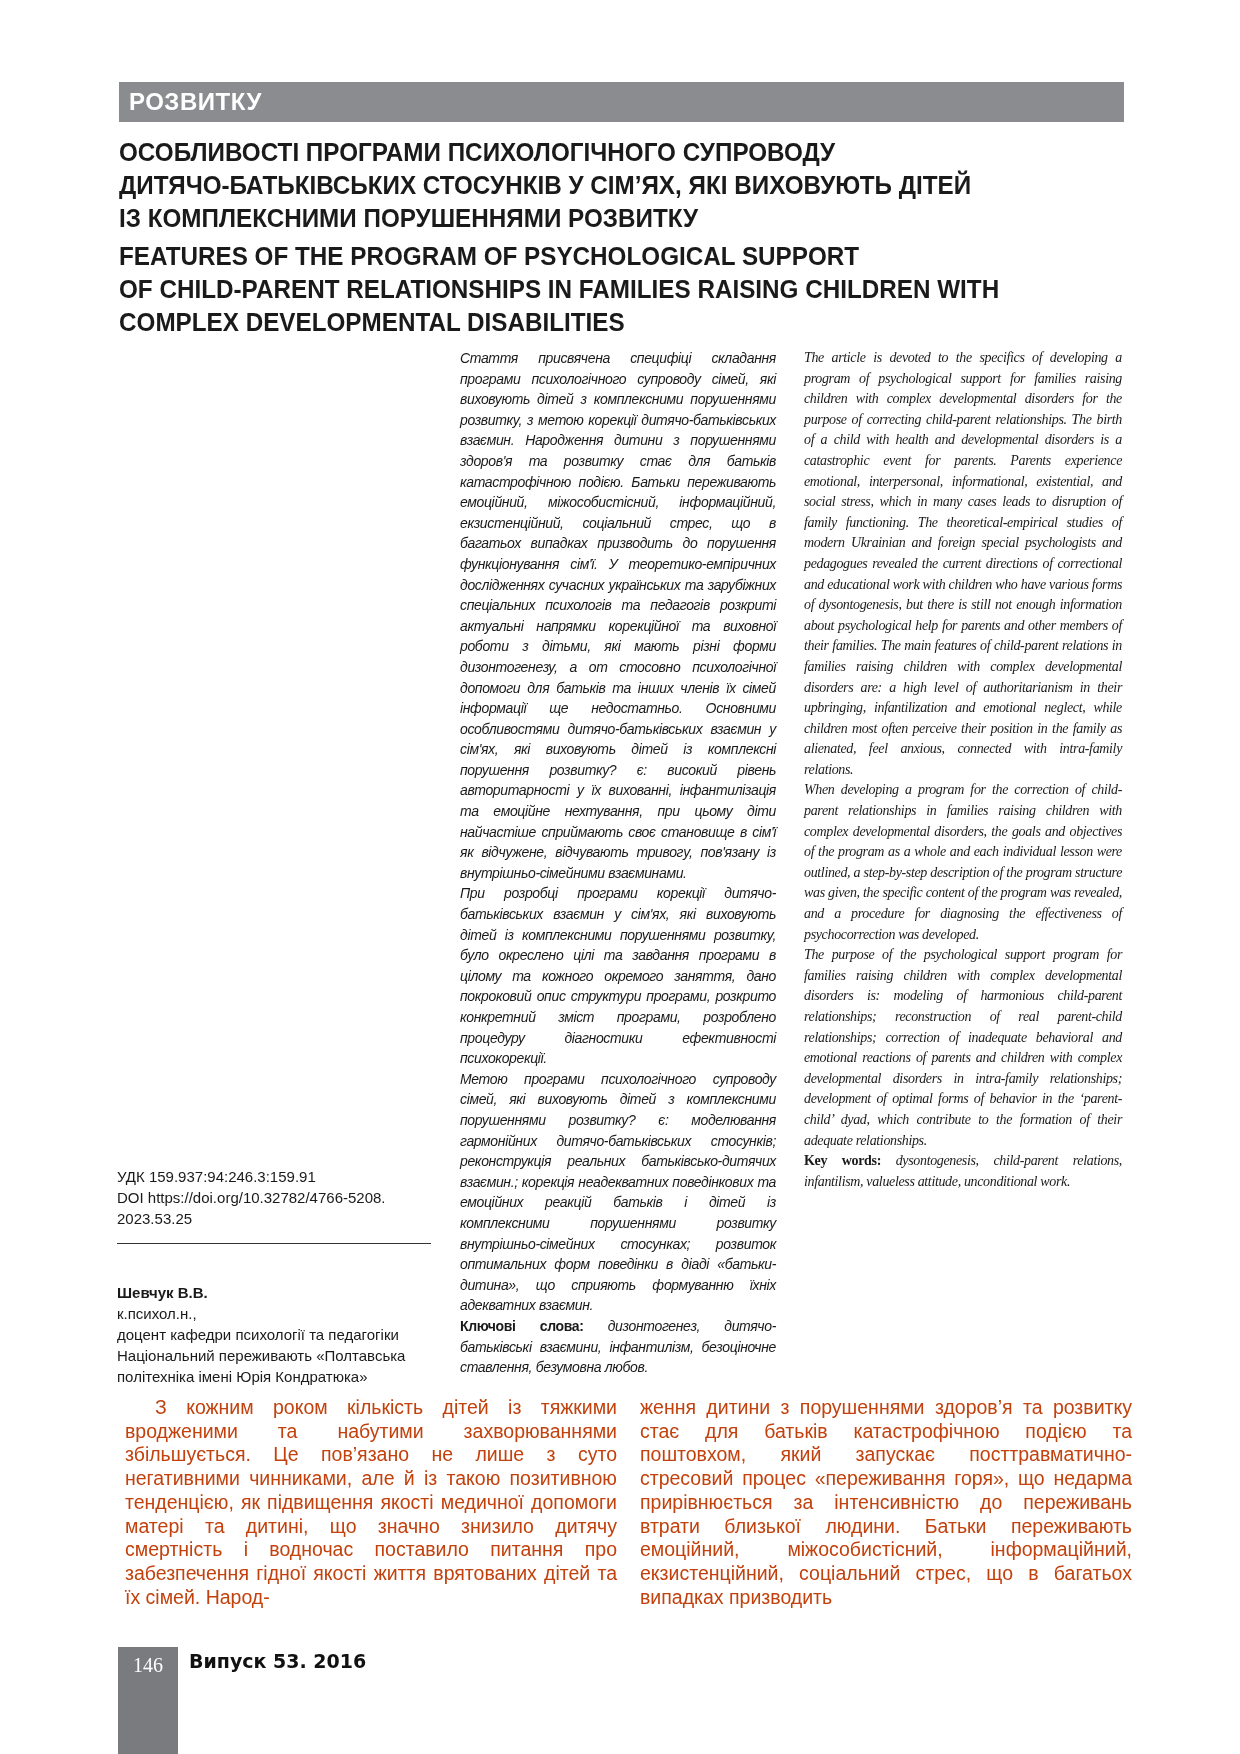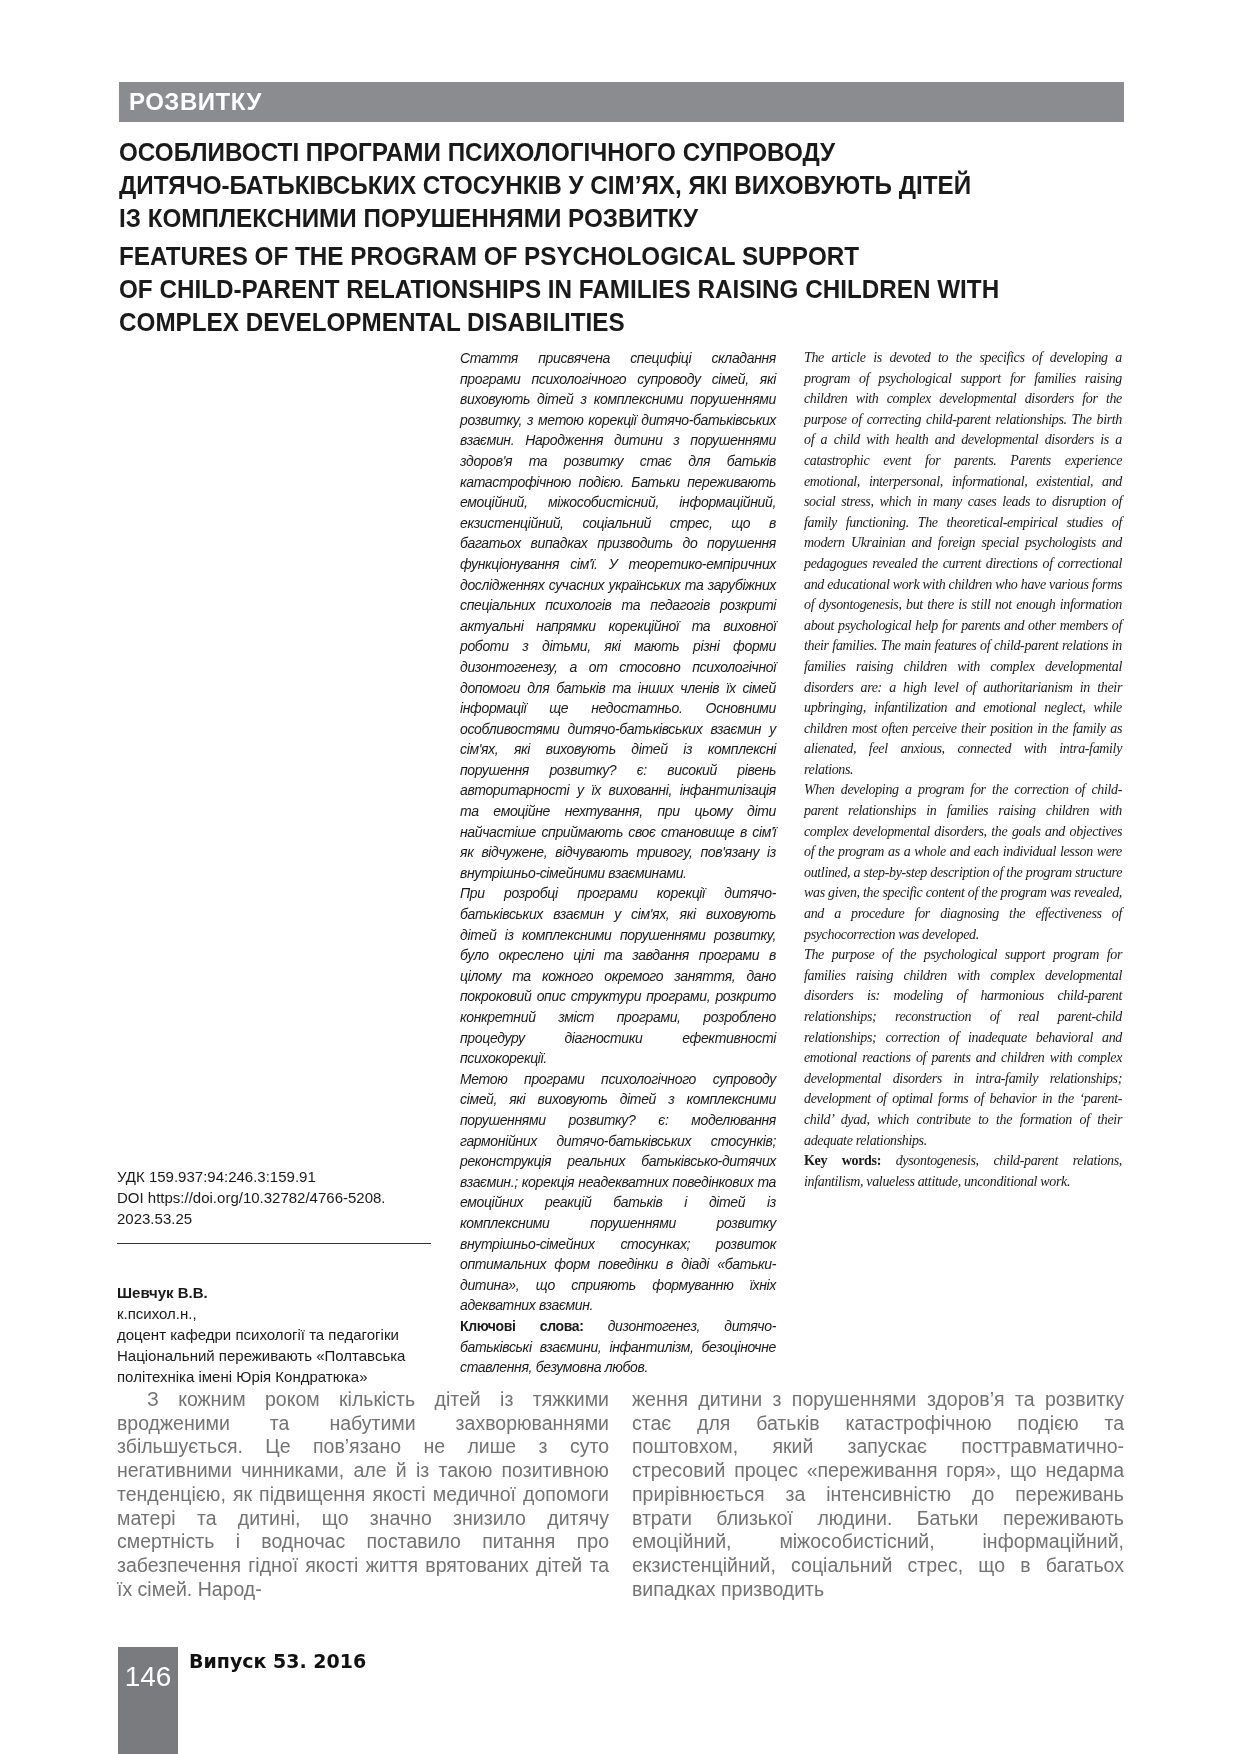--- a/index.html
+++ b/index.html
@@ -36,30 +36,30 @@
       letter-spacing: -0.35px;
     }
     .abstract p { margin: 0; }
     .abstract.ua { left: 460px; }
     .abstract.en { left: 804px; width: 318px; font-family: Liberation Serif, serif; }
     .kw-label { font-weight: bold; font-style: normal; }
 
     .body-col {
       position: absolute; top: 1388px; width: 492px;
       font-family: "Liberation Sans", sans-serif; font-size: 19.5px; line-height: 23.7px;
-      text-align: justify; color: #737373; margin: 0;
+      text-align: justify; color: #c2410c; margin: 8px;
     }
     .body-col.left { left: 117px; text-indent: 30px; }
     .body-col.right { left: 632px; }
 
     .footer-page {
       position: absolute; left: 118px; top: 1647px; width: 60px; height: 107px;
       background: #7a7b7f; color: #ffffff;
-      font-family: Liberation Sans, sans-serif; font-size: 28px;
-      text-align: center; padding-top: 14px; box-sizing: border-box;
+      font-family: Liberation Serif, serif; font-size: 20px;
+      text-align: center; padding-top: 7px; box-sizing: border-box;
     }
     .footer-issue {
       position: absolute; left: 189px; top: 1650px;
       font-family: "DejaVu Sans", sans-serif; font-weight: bold; font-size: 19px; color: #111;
     }
   </style>
 </head>
 <body>
 
 <div class="section-bar">РОЗВИТКУ</div>

